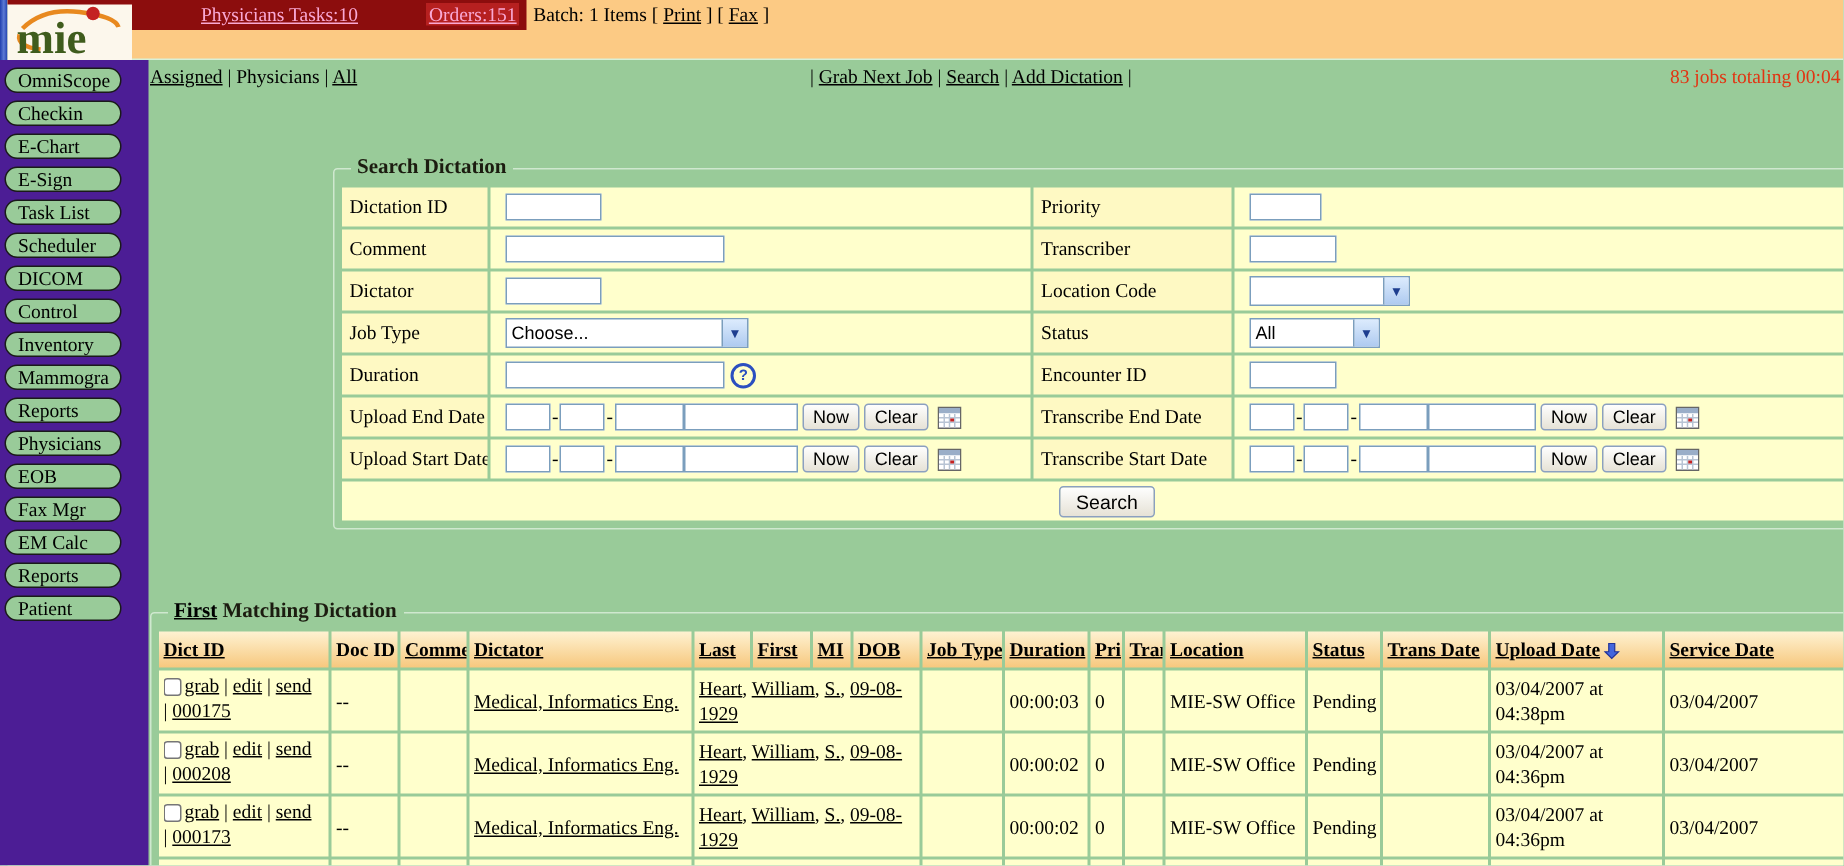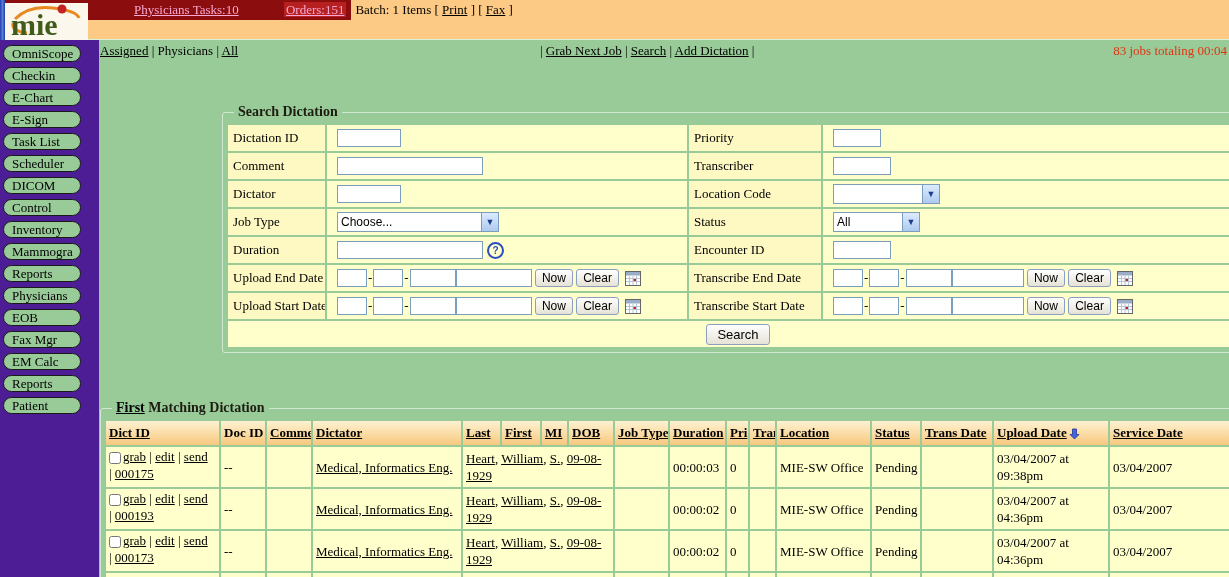--- a/index.html
+++ b/index.html
@@ -286,26 +286,26 @@
           <td></td>
           <td class="cell-dictator"><a>Medical, Informatics Eng.</a></td>
           <td colspan="4"><a>Heart</a>, <a>William</a>, <a>S.</a>, <a>09-08-1929</a></td>
           <td></td>
           <td>00:00:03</td>
           <td>0</td>
           <td></td>
           <td>MIE-SW Office</td>
           <td>Pending</td>
           <td></td>
-          <td>03/04/2007 at 09:38pm</td>
+          <td>03/04/2007 at 04:38pm</td>
           <td>03/04/2007</td>
         </tr>
 
         <tr>
-          <td style="vertical-align:top"><input type="checkbox" style=""><a>grab</a> | <a>edit</a> | <a>send</a> <span class="nw">| <a>000193</a></span></td>
+          <td style="vertical-align:top"><input type="checkbox" style=""><a>grab</a> | <a>edit</a> | <a>send</a> <span class="nw">| <a>000208</a></span></td>
           <td>--</td>
           <td></td>
           <td class="cell-dictator"><a>Medical, Informatics Eng.</a></td>
           <td colspan="4"><a>Heart</a>, <a>William</a>, <a>S.</a>, <a>09-08-1929</a></td>
           <td></td>
           <td>00:00:02</td>
           <td>0</td>
           <td></td>
           <td>MIE-SW Office</td>
           <td>Pending</td>

